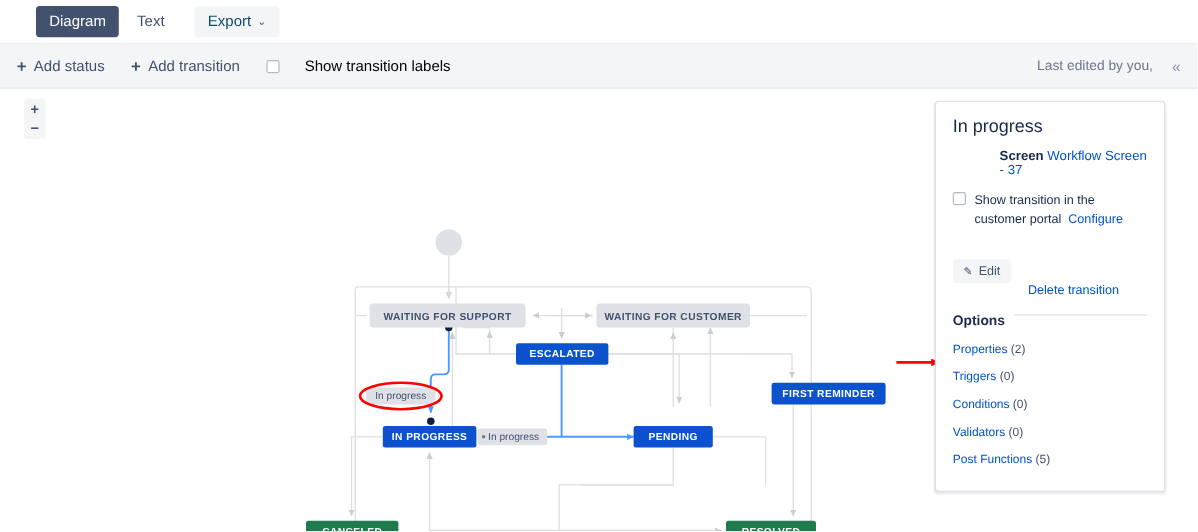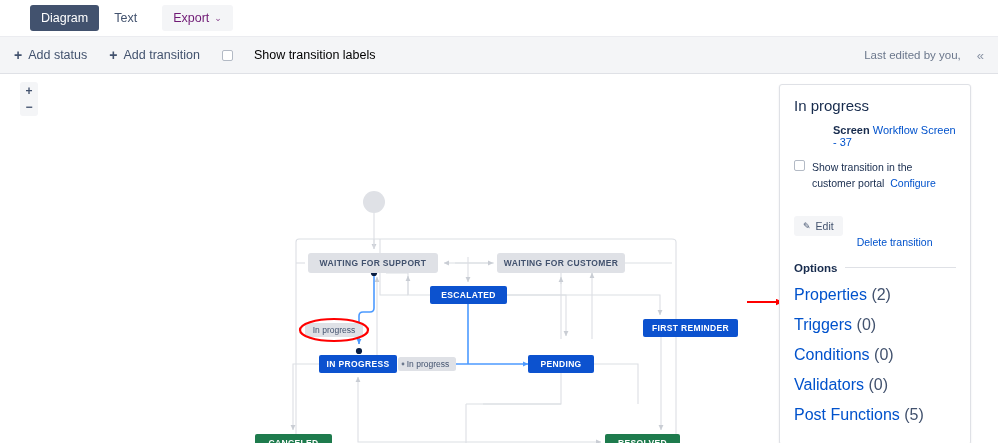--- a/index.html
+++ b/index.html
@@ -16,21 +16,21 @@
   .tabstrip {
     position: absolute; left:0; top:0; width:998px; height:36px;
     background:#ffffff; display:flex; align-items:center; padding-left:30px; gap:4px;
   }
   .tab {
     font-size: 12.5px; line-height:1; padding:7px 11px; border-radius:3px;
     color:#42526E; background:transparent; cursor:pointer; white-space:nowrap;
   }
   .tab.selected { background:#42526E; color:#ffffff; font-weight:400; }
   .tab.plain { color:#42526E; }
-  .tab.export { margin-left:10px; background:#F4F5F7; color:#701a75; display:flex; align-items:center; gap:5px;}
+  .tab.export { margin-left:10px; background:#F4F5F7; color:#0c4a6e; display:flex; align-items:center; gap:5px;}
   .caret { font-size:9px; opacity:.85; }
 
   
   .toolbar {
     position:absolute; left:0; top:36px; width:998px; height:38px;
     background:#F4F5F7; border-top:1px solid #EBECF0; border-bottom:1px solid #DFE1E6;
     display:flex; align-items:center; padding:0 14px;
   }
   .tbtn {
     display:flex; align-items:center; gap:6px; font-size:12.5px; color:#42526E;
@@ -82,25 +82,25 @@
   .p-check { display:flex; gap:7px; align-items:flex-start; margin-bottom:12px; }
   .p-check .cbox { margin-top:1px; flex:0 0 auto; }
   .p-check-txt { font-size:10.5px; color:#172B4D; line-height:1.55; }
   .p-actions { display:flex; align-items:center; gap:14px; margin-bottom:14px; }
   .editbtn {
     display:flex; align-items:center; gap:5px; background:#F4F5F7; border-radius:3px;
     padding:4px 9px; font-size:10.5px; color:#42526E; cursor:pointer;
   }
   .pencil { font-size:9px; }
   .p-opt-head {
-    display:flex; align-items:center; gap:8px; margin-bottom:8px;
+    display:flex; gap:8px; margin-bottom:8px;
   }
   .p-opt-head span.h { font-size:11.5px; font-weight:700; color:#172B4D; }
   .rule { flex:1; height:1px; background:#DFE1E6; }
-  .optrow { font-size:16px; margin-bottom:6px; color:#42526E;margin-top:12px; }
+  .optrow { font-size:10px; margin-bottom:6px; color:#42526E;margin-top:12px; }
   .optrow .cnt { color:#42526E; }
 </style>
 </head>
 <body>
 
 <div id="app">
 
   <div class="tabstrip">
     <div class="tab selected">Diagram</div>
     <div class="tab plain">Text</div>

